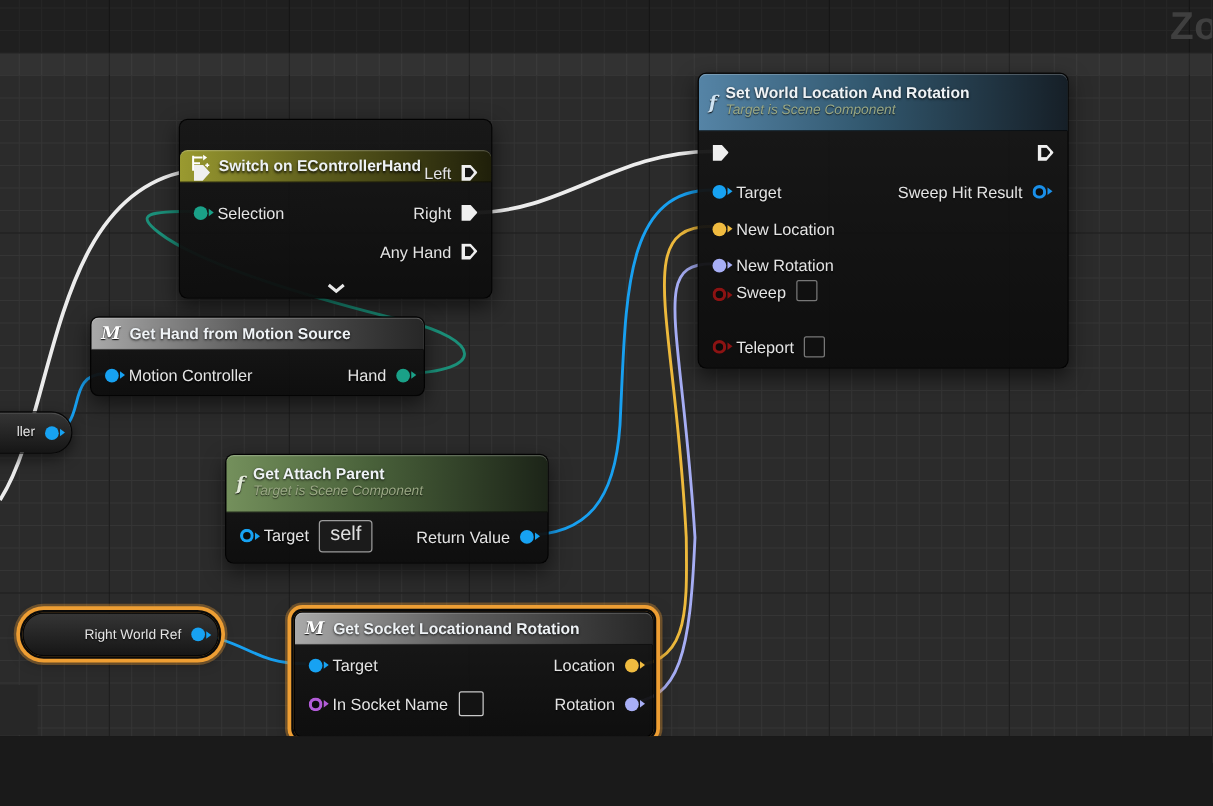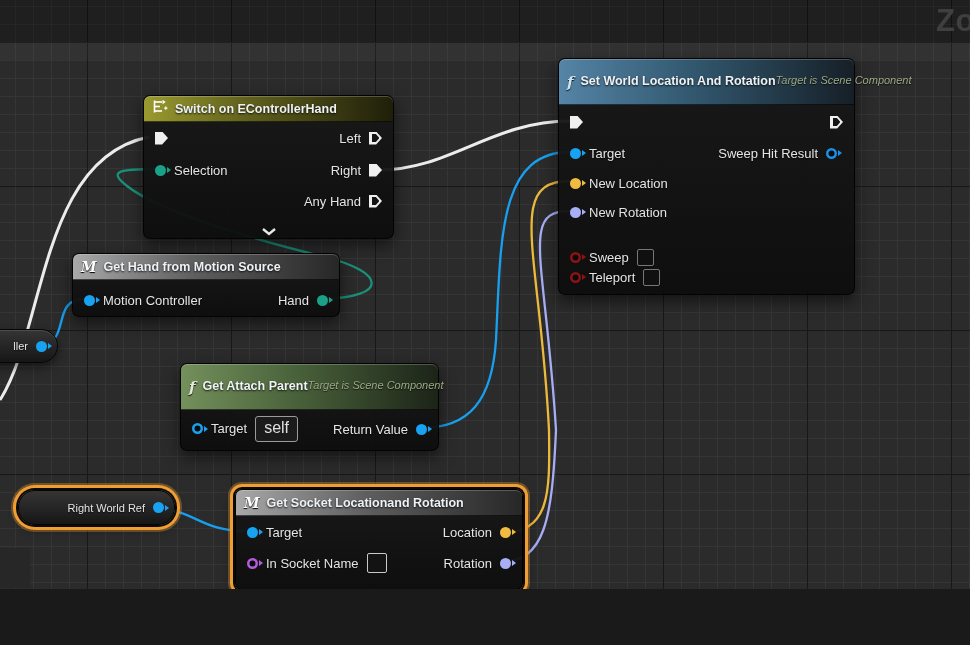--- a/index.html
+++ b/index.html
@@ -27,24 +27,24 @@
     box-shadow:0 6px 16px rgba(0,0,0,.55);
   }
   .selected{box-shadow:0 0 0 2px #0a0a0a,0 0 0 5px #ee9e33,0 0 0 7px rgba(238,158,51,.35),0 6px 16px rgba(0,0,0,.6);}
   .hdr{
     display:flex;align-items:center;gap:7px;padding:0 10px 0 8px;
     border-radius:6px 6px 0 0;box-shadow:inset 0 1px 0 rgba(255,255,255,.22);
     border-bottom:1px solid rgba(0,0,0,.6);
   }
   .hdr.h1{height:25px;}
   .hdr.h2{height:45px;}
-  .hdr .tcol{display:flex;flex-direction:row;line-height:1.25;justify-content:flex-end;}
+  .hdr .tcol{display:flex;flex-direction:column;line-height:1.25;justify-content:flex-end;}
   .hdr .t{font-size:12.5px;font-weight:bold;color:#eef2f5;text-shadow:0 1px 2px rgba(0,0,0,.85);white-space:nowrap;}
   .hdr .sub{font-size:11px;font-style:italic;color:#9aa884;text-shadow:0 1px 1px rgba(0,0,0,.7);white-space:nowrap;}
-  .hdr-switch{background:linear-gradient(90deg,#9a9a30 0%,#62621e 40%,#1f1f0a 100%);}
+  .hdr-switch{background:linear-gradient(90deg,#9a9a30 0%,#62621e 40%,#1f1f0a 100%);margin-top:24px;}
   .hdr-macro{background:linear-gradient(90deg,#a9a9a9 0%,#5f5f5f 45%,#272727 100%);}
   .hdr-fn{background:linear-gradient(90deg,#5584a6 0%,#32586f 45%,#161f27 100%);}
   .hdr-pure{background:linear-gradient(90deg,#74905c 0%,#49613a 45%,#1c2418 100%);}
   .ic{font-family:"DejaVu Serif",serif;font-style:italic;font-weight:bold;color:#fff;
       font-size:14px;text-shadow:0 1px 1px #000;flex:none;}
   .r{position:absolute;left:0;right:0;height:30px;display:flex;align-items:center;gap:8px;padding:0 11px;}
   .r.both{justify-content:space-between;}
   .grp{display:flex;align-items:center;gap:8px;}
   .r.out{justify-content:flex-end;}
   .lbl{font-size:13px;color:#e4e4e4;text-shadow:0 1px 1px rgba(0,0,0,.65);white-space:nowrap;}
@@ -165,21 +165,21 @@
         </span>
     </div>
     <div class="r" style="top:109px;">
       <span class="dot p-vector"></span>
         <span class="lbl">New Location</span>
     </div>
     <div class="r" style="top:138px;">
       <span class="dot p-rotator"></span>
         <span class="lbl">New Rotation</span>
     </div>
-    <div class="r" style="top:183px;">
+    <div class="r" style="top:152px;align-items:flex-end;">
       <span class="dot hollow p-bool"></span>
         <span class="lbl">Sweep</span>
         <span class="cb"></span>
     </div>
     <div class="r" style="top:203px;">
       <span class="dot hollow p-bool"></span>
         <span class="lbl">Teleport</span>
         <span class="cb"></span>
     </div>
   </div>

